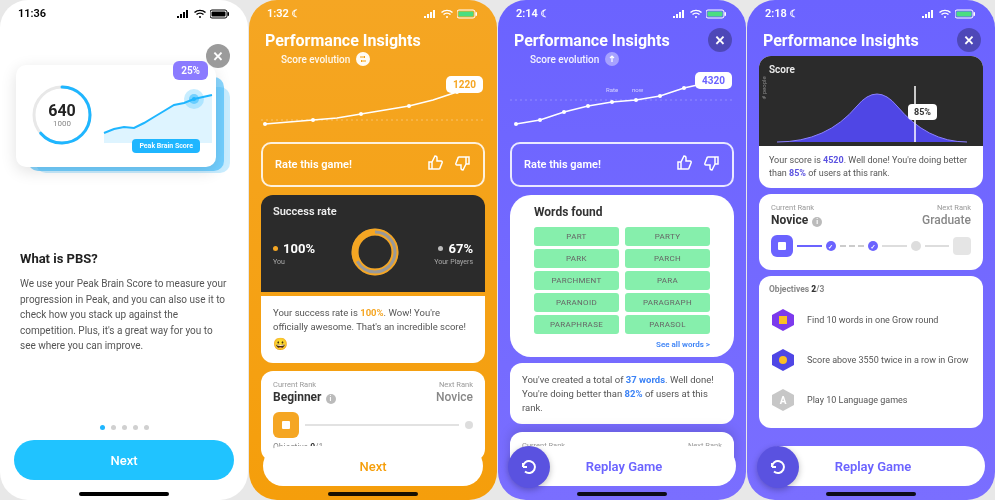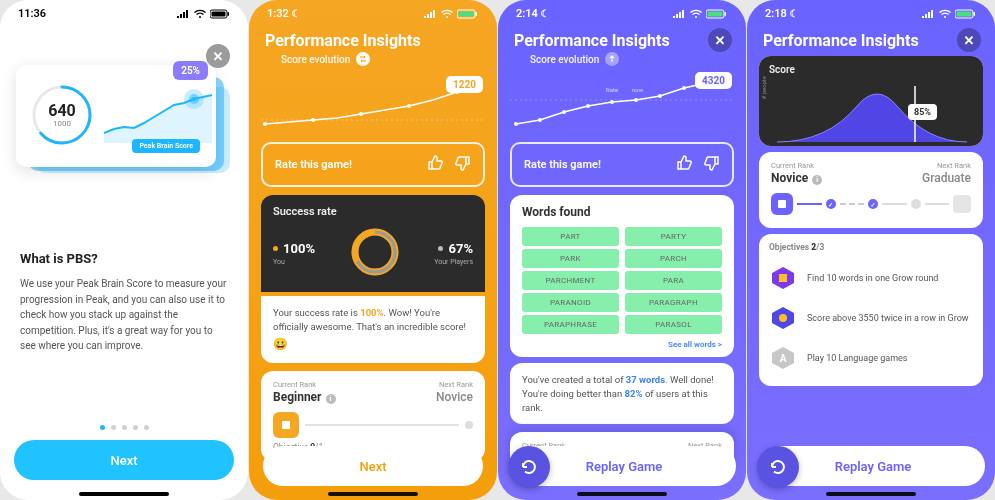--- a/index.html
+++ b/index.html
@@ -85,21 +85,21 @@
   .rank-names { display:flex; justify-content:space-between; margin-top:1px;}
   .rank-names .cur{ font-size:12px; font-weight:700; color:#333;}
   .rank-names .nxt{ font-size:12px; font-weight:500; color:#888;}
   .rank-icon-row { display:flex; align-items:center; margin:8px 0 2px; gap:6px;}
   .hex { width:26px; height:26px; background:#f5a623; border-radius:6px; display:flex; align-items:center; justify-content:center; color:#fff;}
   .rank-line { flex:1; height:2px; background:#e2e2e2;}
   .obj-row { font-size:8.5px; color:#888; margin-top:4px;}
   .obj-row b{color:#333;}
   
   
-  .words-card { margin:4px 12px 6px; background:#fff; border-radius:12px; padding:10px 12px 8px;}
+  .words-card { margin:4px 12px 6px; background:#fff; border-radius:21px; padding:10px 24px 8px;}
   .words-card h4{font-size:12px; font-weight:700; color:#333; margin-bottom:8px;}
   .word-grid { display:grid; grid-template-columns:1fr 1fr; gap:3px 6px;}
   .word-cell { background:#86efac; font-size:8px; letter-spacing:.3px; color:#666; text-align:center; padding:5px 2px; border-radius:3px;}
   .see-all { text-align:right; font-size:8px; color:#3b82f6; font-weight:600; margin-top:6px; cursor:pointer;}
   .msg-card.p3m{ border-radius:12px; margin-top:0;}
   .msg-card.p3m .hl{ color:#3b82f6;}
   
   .replay-btn { position:absolute; bottom:14px; left:14px; right:10px; height:40px; background:#fff; border-radius:22px; display:flex; align-items:center; justify-content:center; font-size:13px; font-weight:600; color:#6b63ff; cursor:pointer;}
   .replay-fab { position:absolute; left:10px; bottom:12px; width:42px; height:42px; border-radius:50%; background:#5a52e0; display:flex; align-items:center; justify-content:center; color:#fff; z-index:3; box-shadow:0 2px 6px rgba(0,0,0,.25);}
   
@@ -428,20 +428,23 @@
   <div class="score-card">
     <div class="score-dark">
       <h5>Score</h5>
       <span class="ylab"># people</span>
       <svg width="210" height="70" style="position:absolute;bottom:0;left:8px;">
         <path d="M10 66 Q 60 66 90 30 Q 110 6 130 30 Q 160 66 200 66 Z" fill="#4f46e5"></path>
         <path d="M10 66 Q 60 66 90 30 Q 110 6 130 30 Q 160 66 200 66" stroke="#8b80ff" stroke-width="1" fill="none"></path>
         <line x1="148" y1="10" x2="148" y2="66" stroke="#fff" stroke-width="1.5"></line>
       </svg>
       <div class="score-badge">85%</div>
+    </div>
+    <div class="score-msg">
+      <span>Your score is </span><span class="hl">4520</span><span>. Well done! You're doing better than </span><span class="hl">85%</span><span> of users at this rank.</span>
     </div>
   </div>
   <div class="rank-card p4r">
     <div class="rank-head">
           <span>Current Rank</span>
           <span>Next Rank</span>
         </div>
     <div class="rank-names">
           <span class="cur"><span>Novice</span><span class="i-btn">i</span></span>
           <span class="nxt">Graduate</span>

